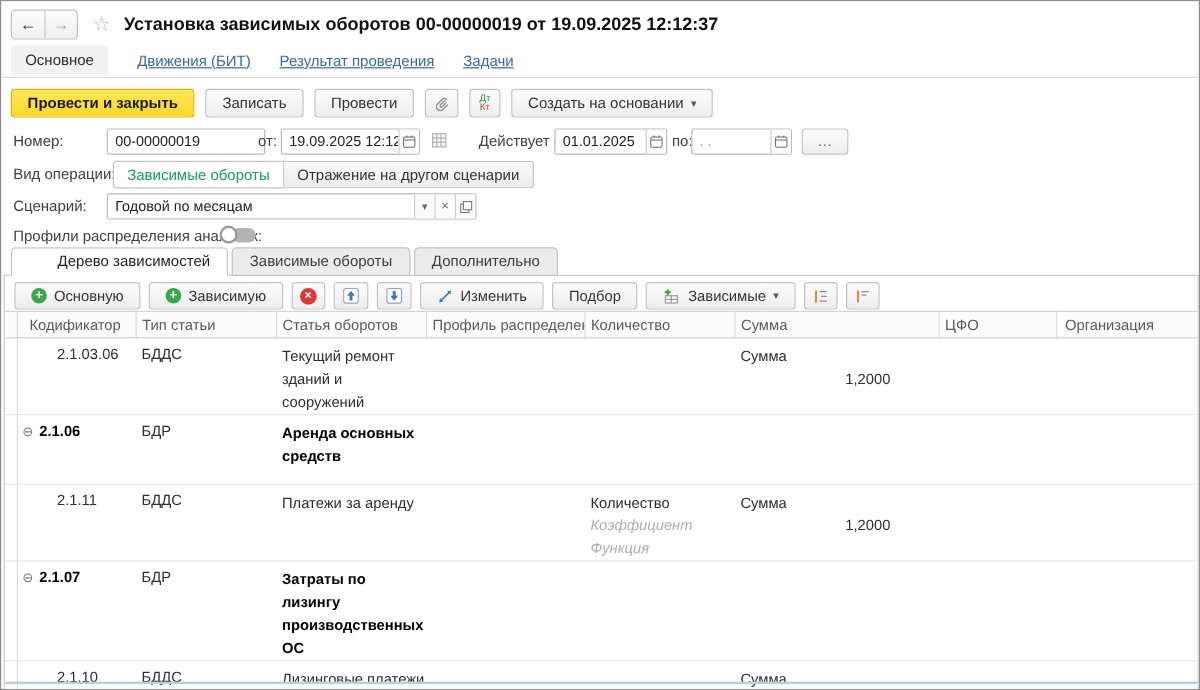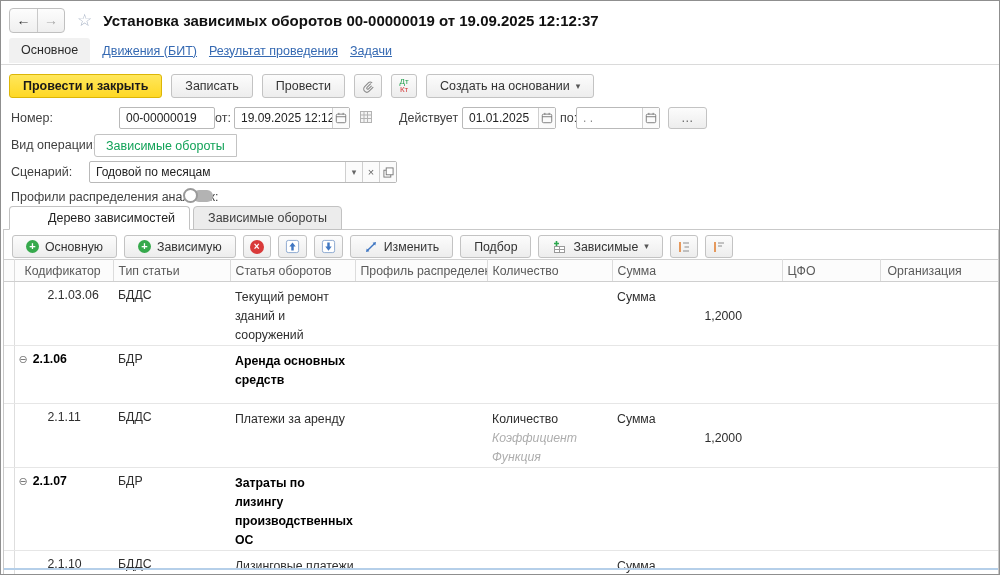--- a/index.html
+++ b/index.html
@@ -9,21 +9,21 @@
     border:1px solid #8f8f8f;overflow:hidden;color:#333;font-size:12.5px;
   }
   
   .titlebar{position:absolute;top:6px;left:8px;right:8px;height:26px;display:flex;align-items:center;}
   .navgroup{display:inline-flex;border:1px solid #c0c0c0;border-radius:4px;overflow:hidden;background:linear-gradient(#fdfdfd,#efefef);}
   .navbtn{width:27px;height:23px;display:flex;align-items:center;justify-content:center;font-size:14px;color:#333;border:none;background:transparent;cursor:pointer;}
   .navbtn + .navbtn{border-left:1px solid #c9c9c9;color:#a9a9a9;}
   .star{margin-left:12px;font-size:17px;color:#a9b4c6;cursor:pointer;line-height:1;}
   .title{margin-left:11px;font-size:15px;font-weight:700;color:#111;white-space:nowrap;}
   
-  .navrow{position:absolute;top:37px;left:8px;height:25px;display:flex;align-items:center;gap:12px;}
+  .navrow{position:absolute;top:37px;left:8px;height:25px;display:flex;align-items:center;gap:24px;}
   .nav-active{background:#f1f1f1;border-radius:3px 3px 0 0;padding:5px 12px 6px;color:#2b2b2b;cursor:pointer;}
   .nav-link{color:#3569b2;text-decoration:underline;cursor:pointer;}
   .hsep{position:absolute;top:63px;left:0;right:0;border-top:1px solid #dadada;}
   
   .cmdbar{position:absolute;top:73px;left:8px;display:flex;align-items:center;gap:9px;}
   .btn{display:inline-flex;align-items:center;justify-content:center;gap:6px;height:24px;padding:0 13px;
        background:linear-gradient(#fcfcfc,#ededed);border:1px solid #c3c3c3;border-radius:3px;
        font-size:12.5px;color:#333;cursor:pointer;white-space:nowrap;}
   .btn-yellow{background:linear-gradient(#ffe75c,#ffd825);border-color:#dcb607;font-weight:700;color:#1a1a1a;}
   .btn-ico{padding:0 6px;min-width:26px;}
@@ -121,21 +121,21 @@
           <span class="kt">Кт</span>
       </span>
     </button>
     <button class="btn">
       <span>Создать на основании</span>
       <span class="caret">▾</span>
     </button>
   </div>
 
   <span class="flabel" style="top:110px;left:10px;">Номер:</span>
-  <div class="field" style="top:106px;left:88px;width:96px;margin-left:30px;">
+  <div class="field" style="top:106px;left:88px;width:132px;">
     <span class="txt">00-00000019</span>
   </div>
   <span class="flabel" style="top:110px;left:214px;">от:</span>
   <div class="field" style="top:106px;left:233px;width:116px;">
     <span class="txt">19.09.2025 12:12:37</span>
     <span class="fld-btn">
       <svg width="12" height="12" viewBox="0 0 14 14">
           <rect x="1.5" y="2.5" width="11" height="10" rx="1.5" fill="none" stroke="#6f6f6f"></rect>
           <line x1="1.5" y1="5.5" x2="12.5" y2="5.5" stroke="#6f6f6f"></line>
           <line x1="4.5" y1="1" x2="4.5" y2="3" stroke="#6f6f6f"></line>
@@ -174,20 +174,21 @@
           <line x1="4.5" y1="1" x2="4.5" y2="3" stroke="#6f6f6f"></line>
           <line x1="9.5" y1="1" x2="9.5" y2="3" stroke="#6f6f6f"></line>
         </svg>
     </span>
   </div>
   <button class="btn" style="position:absolute;top:106px;left:667px;height:22px;padding:0 12px;color:#666;">…</button>
 
   <span class="flabel" style="top:137px;left:10px;">Вид операции:</span>
   <div class="seg" style="top:133px;left:93px;">
     <span class="seg-on">Зависимые обороты</span>
+    <span class="seg-off">Отражение на другом сценарии</span>
   </div>
 
   <span class="flabel" style="top:164px;left:10px;">Сценарий:</span>
   <div class="field" style="top:160px;left:88px;width:308px;">
     <span class="txt">Годовой по месяцам</span>
     <span class="fld-btn combo-c">▾</span>
     <span class="fld-btn combo-x">×</span>
     <span class="fld-btn">
       <svg width="11" height="11" viewBox="0 0 12 12">
           <rect x="1" y="3.5" width="7.5" height="7.5" fill="#fff" stroke="#777"></rect>
@@ -198,20 +199,21 @@
 
   <span class="flabel" style="top:189px;left:10px;">Профили распределения аналитик:</span>
   <div class="toggle" style="top:187px;left:182px;">
     <span class="tg-track"></span>
     <span class="tg-knob"></span>
   </div>
 
   <div class="tabstrip">
     <span class="tab tab-active">Дерево зависимостей</span>
     <span class="tab tab-idle">Зависимые обороты</span>
+    <span class="tab tab-idle">Дополнительно</span>
   </div>
 
   <div class="panel">
 
     <div class="tblbar">
       <button class="btn tbtn">
         <span class="pcircle">+</span>
         <span>Основную</span>
       </button>
       <button class="btn tbtn">

